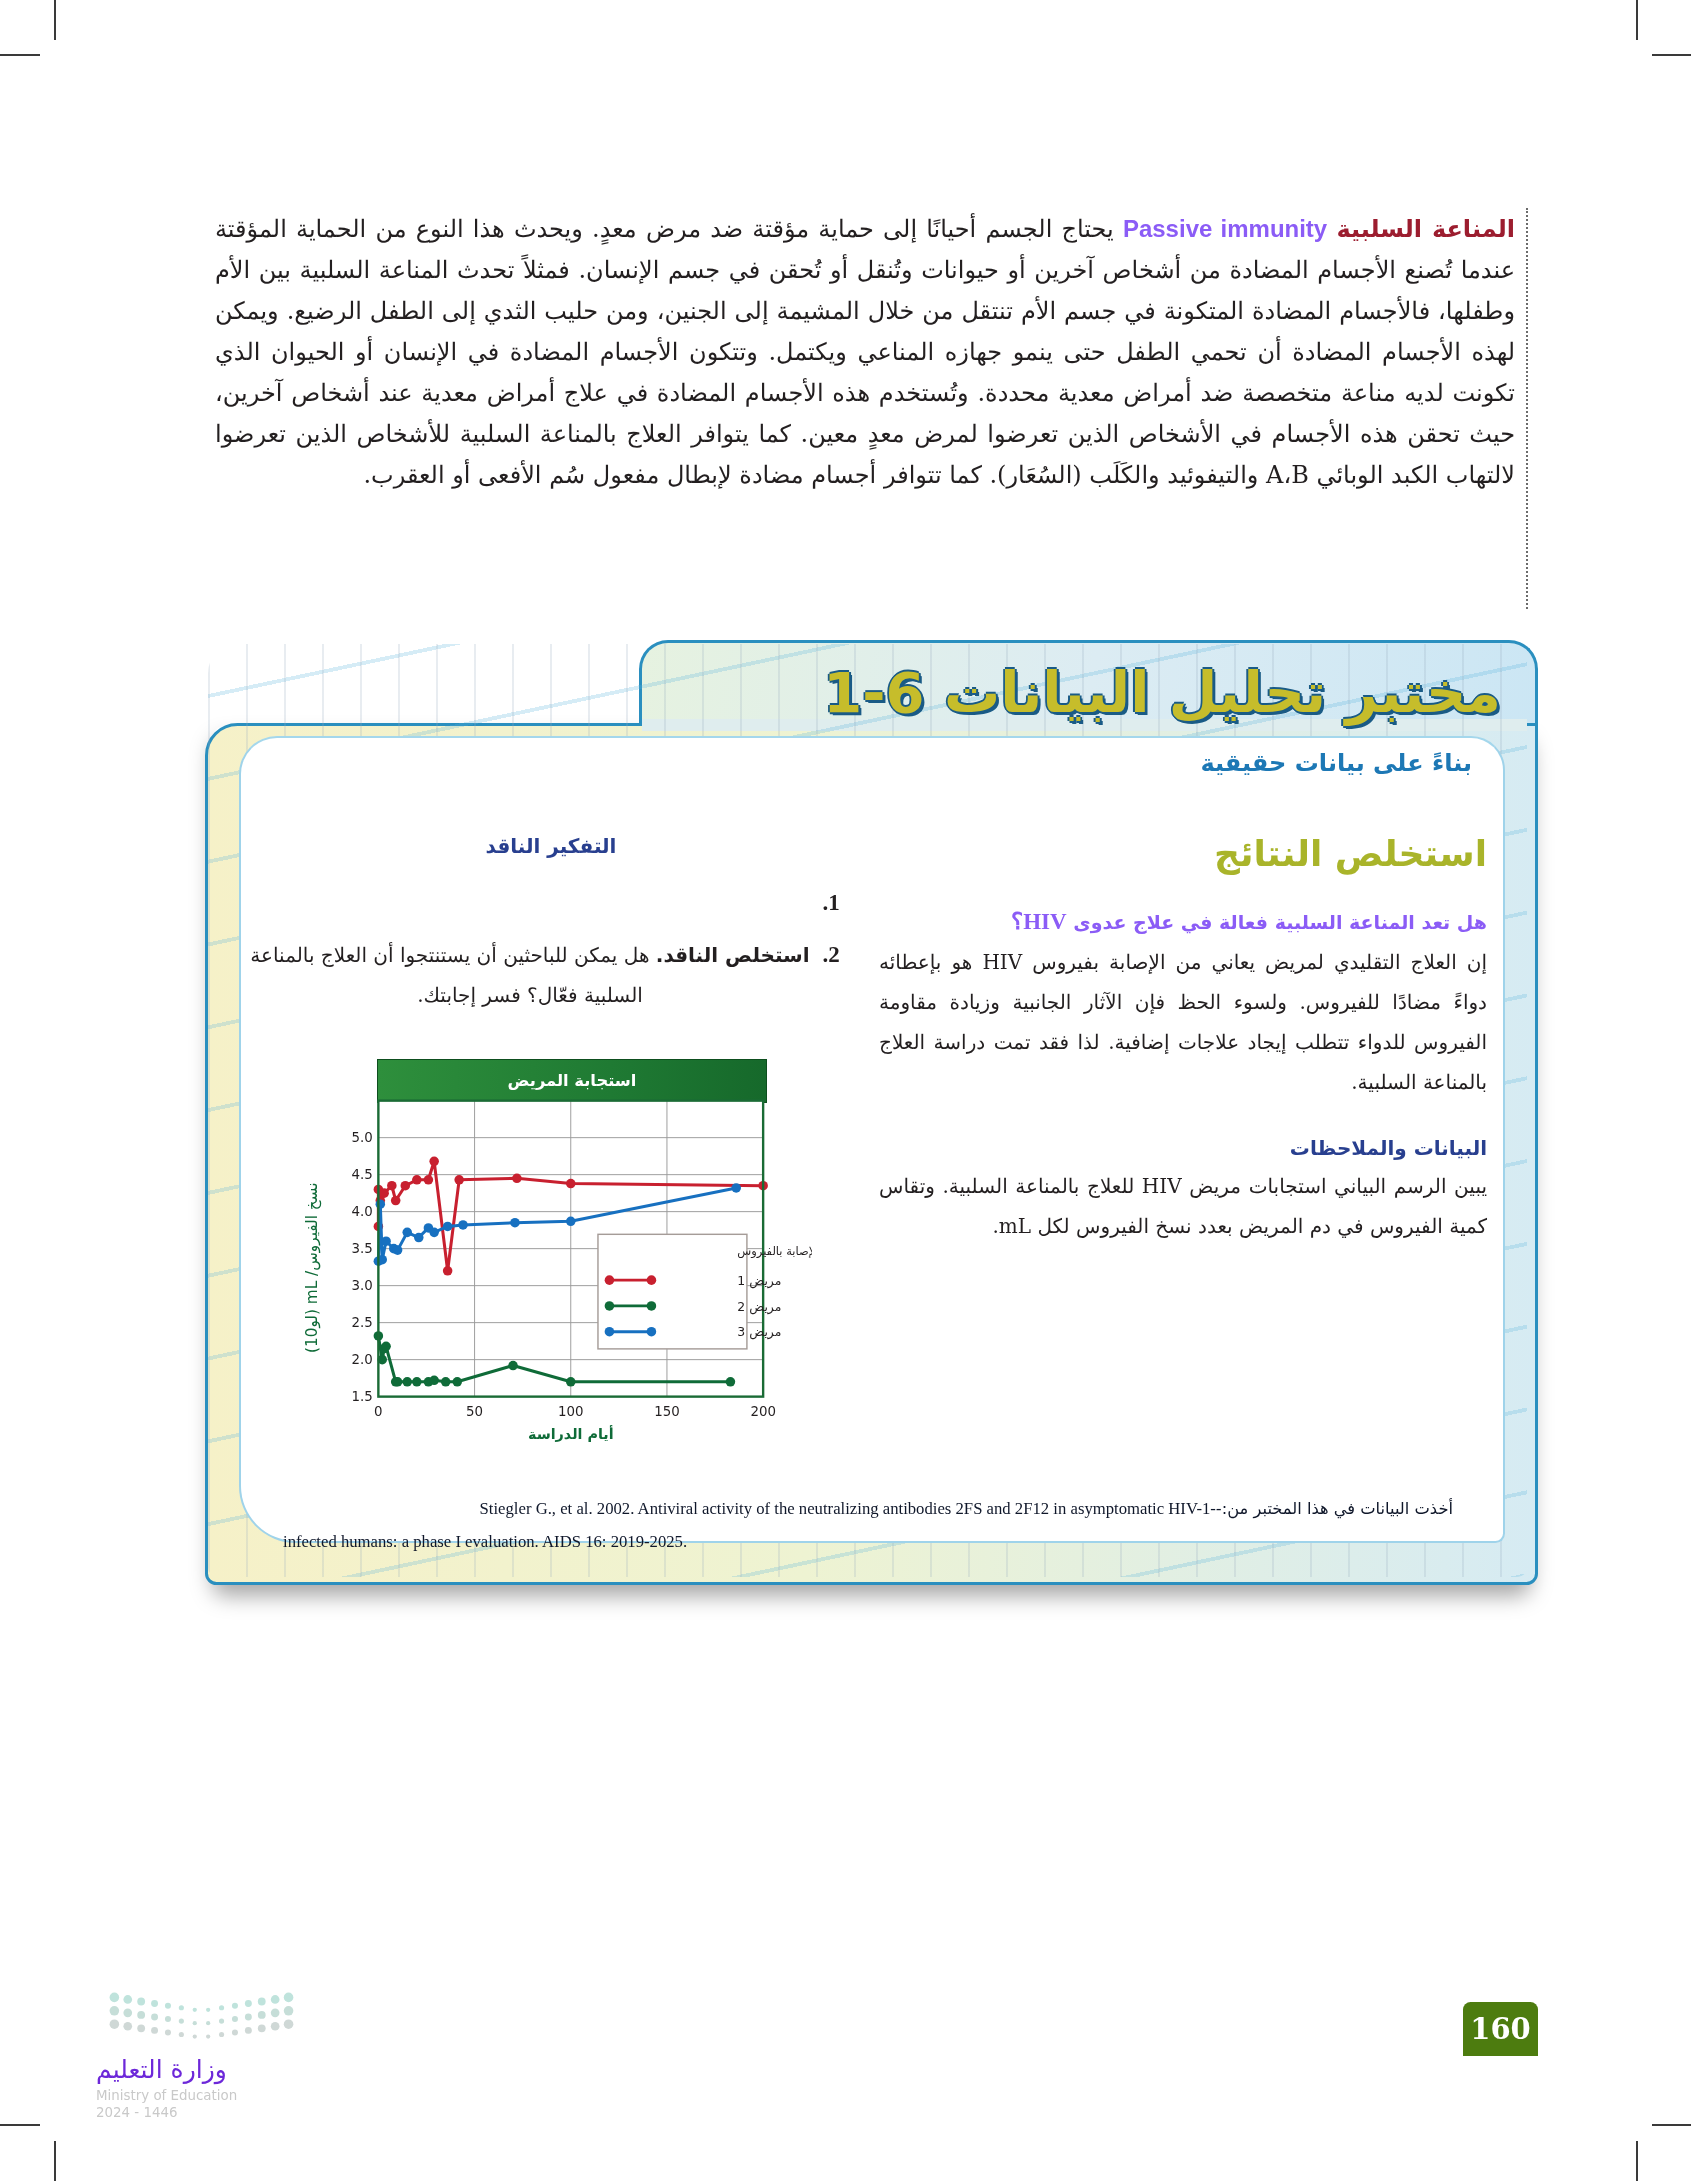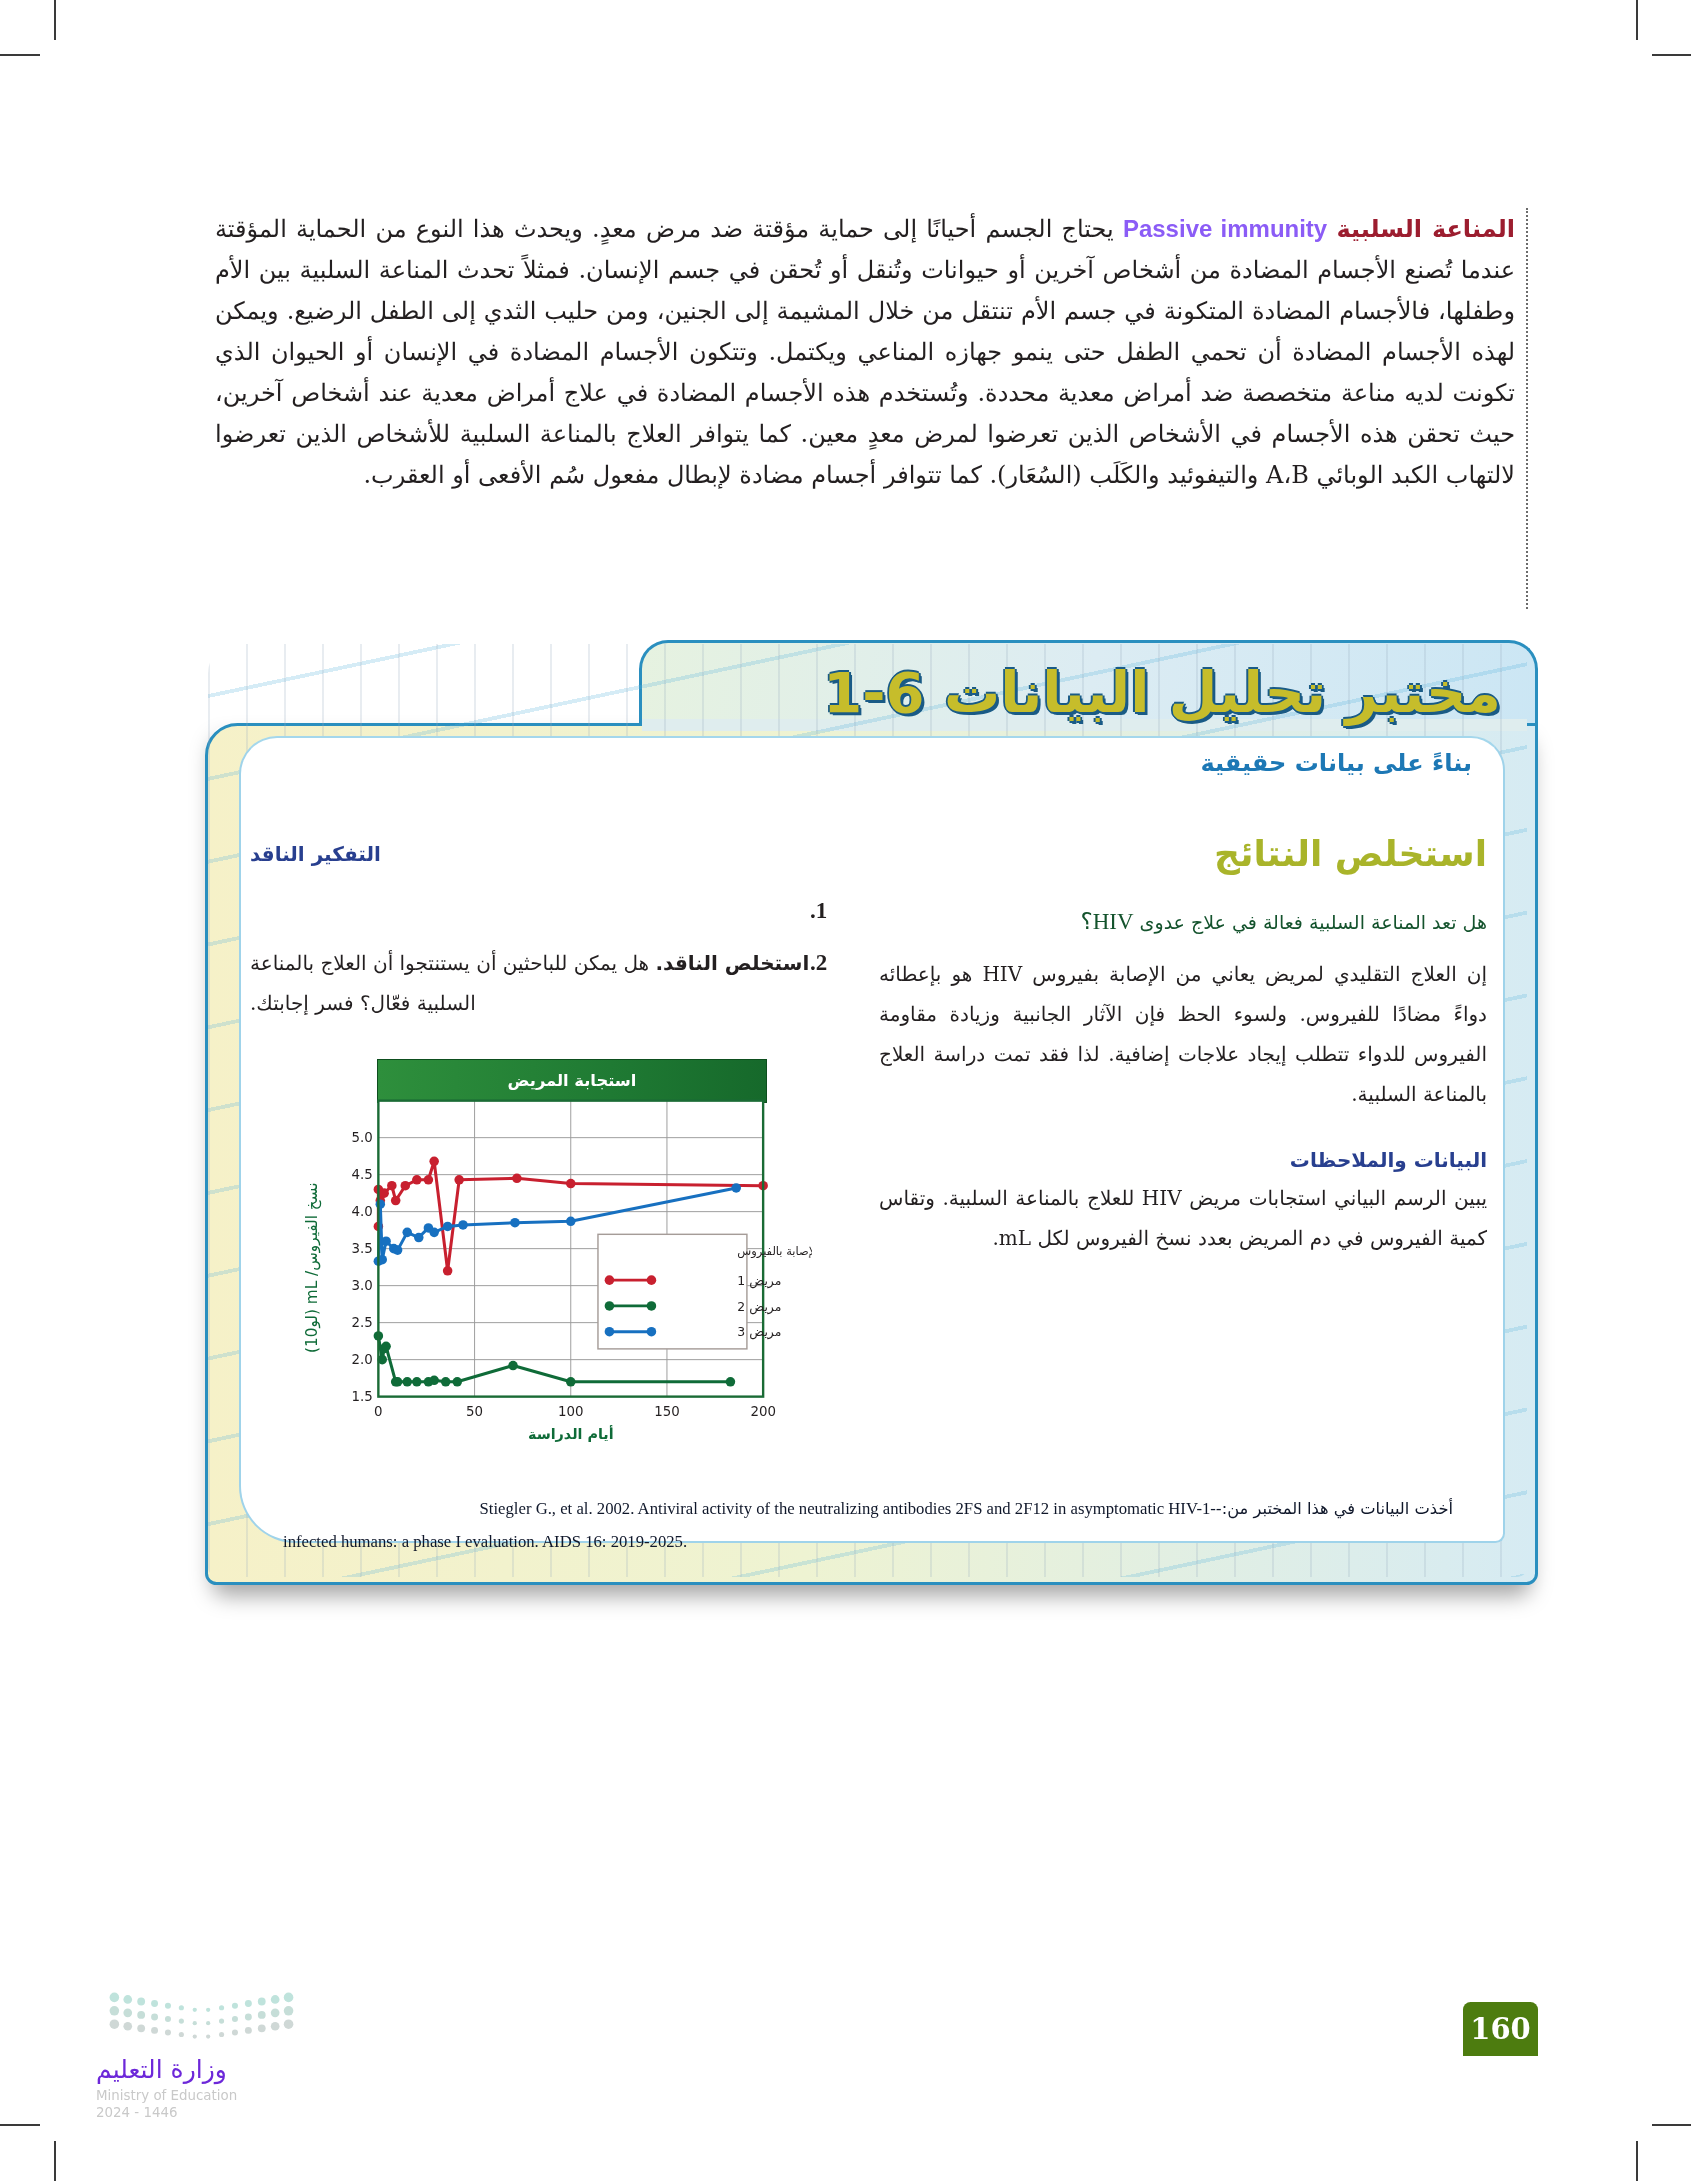--- a/index.html
+++ b/index.html
@@ -23,26 +23,26 @@
                       repeating-linear-gradient(-12deg,rgba(90,180,220,0.25) 0 3.8px,transparent 3.8px 81px);
      border-radius:29px 0 9.6px 9.6px;pointer-events:none;}
   .lab-title{position:absolute;right:191px;top:660px;direction:rtl;font-family:"DejaVu Sans",sans-serif;font-weight:bold;font-size:56px;
      color:#c6bd2b;text-shadow:-1.9px 0 #1a5b86,1.9px 0 #1a5b86,0 -1.9px #1a5b86,0 1.9px #1a5b86,2.9px 2.9px 0 #1a5b86;letter-spacing:1px;}
   .inner-card{position:absolute;left:239px;top:736px;width:1262px;height:803px;background:#ffffff;border-radius:38px 34px 9.6px 57px;
      border:2.9px solid #9fd3ea;border-top-color:#a4d7ec;}
   .subtitle{position:absolute;right:220px;top:749px;direction:rtl;font-weight:bold;font-size:24px;color:#1d78b5;font-family:"DejaVu Sans",sans-serif;}
 
   .rcol{position:absolute;left:879px;top:820px;width:608px;direction:rtl;text-align:right;}
   .h-results{font-family:"DejaVu Sans",sans-serif;font-weight:bold;font-size:36px;color:#a9b42a;margin:13.4px 0 34px 0;}
-  .q-head{font-family:"DejaVu Sans",sans-serif;font-weight:normal;font-size:19px;color:#14532d;margin-bottom:19px;}
+  .q-head{font-family:"DejaVu Sans",sans-serif;font-weight:bold;font-size:19px;color:#8b5cf6;margin-bottom:7px;}
   .q-head .en{font-family:"Liberation Serif",serif;font-size:23px;}
   .para{font-family:"DejaVu Serif",serif;font-size:20px;line-height:40px;text-align:justify;text-align-last:right;color:#231f20;}
   .sec-head{font-family:"DejaVu Sans",sans-serif;font-weight:bold;font-size:20px;color:#283f8f;margin:34px 0 5.7px 0;}
 
-  .lcol{position:absolute;left:250px;top:834px;width:602px;direction:rtl;text-align:left;margin-top:8px;}
+  .lcol{position:absolute;left:250px;top:834px;width:602px;direction:rtl;text-align:center;}
   .ct-head{font-family:"DejaVu Sans",sans-serif;font-weight:bold;font-size:20px;color:#283f8f;margin-bottom:25px;}
   .qitem{font-family:"DejaVu Serif",serif;font-size:20px;line-height:40px;display:flex;direction:rtl;margin-bottom:11.5px;}
   .qnum{font-family:"Liberation Serif",serif;font-weight:bold;font-size:23px;width:42px;flex:none;}
   .qbold{font-family:"DejaVu Sans",sans-serif;font-weight:bold;}
 
   
   .chart-wrap{position:absolute;left:277px;top:1051px;width:535px;height:401px;}
   .chart-title-bar{position:absolute;left:100px;top:7.6px;width:388px;height:42px;background:linear-gradient(90deg,#2e8f3c 0%,#1f7a33 60%,#16692b 100%);
      color:#ffffff;font-family:"DejaVu Sans",sans-serif;font-weight:bold;font-size:16.3px;text-align:center;line-height:42px;direction:rtl;border:1px solid #0d4e1e;}
 

